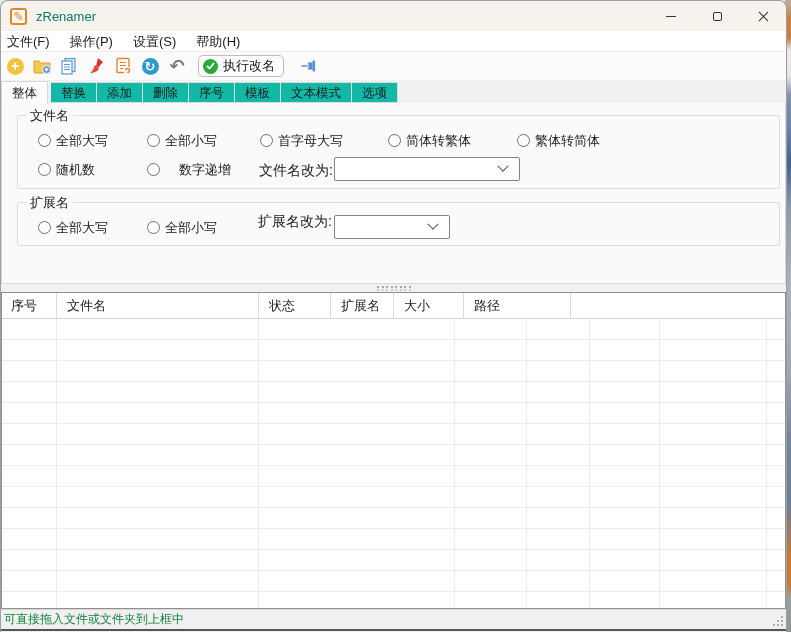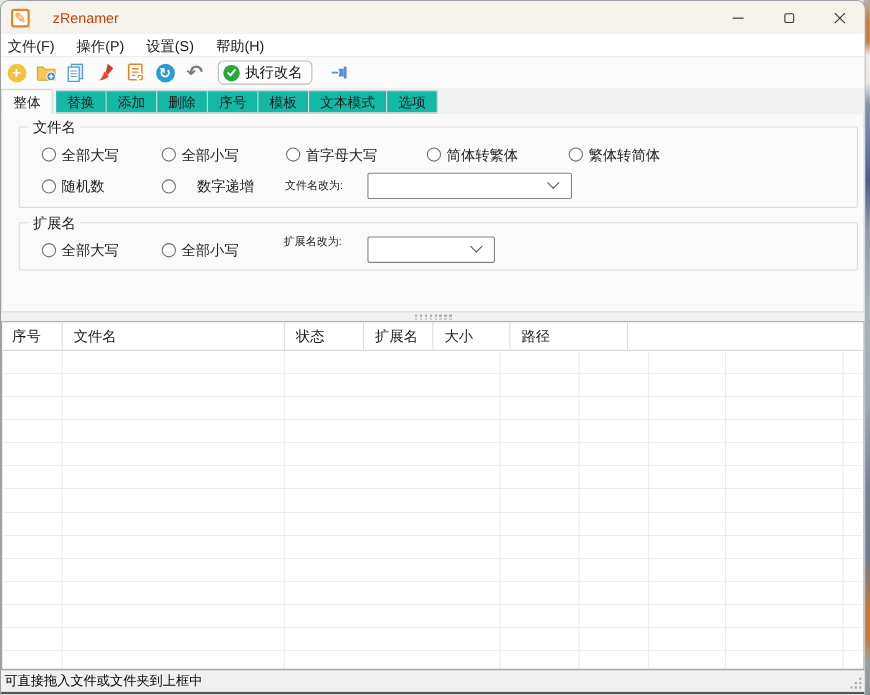--- a/index.html
+++ b/index.html
@@ -12,21 +12,21 @@
 
   .app { position:absolute; left:0; top:0; width:787px; height:632px;
     background:#f1f1f1; border:1px solid #9aa0a6; border-bottom:none;
     border-radius:8px 8px 0 0; overflow:hidden; }
 
   
   .titlebar { height:30px; background:#f6f2ec; display:flex; align-items:center; position:relative; border-radius:8px 8px 0 0; }
   .app-icon { width:17px; height:17px; margin-left:9px; position:relative; flex:0 0 auto; }
   .app-icon .frame { position:absolute; inset:0; border:2px solid #e8832a; border-radius:3px; background:#fff; }
   .app-icon .pencil { position:absolute; left:3px; top:2px; font-size:13px; color:#e8832a; font-weight:bold; transform:rotate(0deg); line-height:13px; }
-  .title-text { margin-left:21px; font-size:13px; color:#c2410c; }
+  .title-text { margin-left:9px; font-size:13px; color:#0f766e; }
   .win-controls { position:absolute; right:0; top:0; height:30px; display:flex; }
   .win-btn { width:46px; height:30px; display:flex; align-items:center; justify-content:center; }
   .glyph-min { width:10px; height:1px; background:#333; }
   .glyph-max { width:9px; height:9px; border:1px solid #333; border-radius:2px; }
   .glyph-close { position:relative; width:11px; height:11px; }
   .glyph-close::before,.glyph-close::after { content:""; position:absolute; left:-1px; top:5px; width:13px; height:1px; background:#333; }
   .glyph-close::before { transform:rotate(45deg); }
   .glyph-close::after { transform:rotate(-45deg); }
 
   
@@ -53,21 +53,21 @@
   .tab.selected { height:23px; line-height:22px; background:#fbfbfb; border:1px solid #d6d6d6; border-bottom:1px solid #fbfbfb; margin-right:3px; position:relative; top:1px; }
 
   
   .pane { position:relative; height:182px; background:#fafafa; border:1px solid #d9d9d9; margin-top:-1px; z-index:1; }
   .groupbox { position:absolute; left:15px; width:763px; border:1px solid #dcdcdc; border-radius:2px; }
   .gb-filename { top:12px; height:74px; }
   .gb-extension { top:99px; height:44px; }
   .gb-legend { position:absolute; top:-8px; left:8px; background:#fafafa; padding:0 4px; font-size:13px; line-height:15px; }
   .radio-item { position:absolute; display:flex; align-items:center; gap:5px; font-size:13px; height:15px; }
   .rb { width:13px; height:13px; border:1px solid #707070; border-radius:50%; background:#fff; flex:0 0 auto; }
-  .combo-label { position:absolute; font-size:10px; }
+  .combo-label { position:absolute; font-size:14px; }
   .combobox { position:absolute; height:24px; background:#fff; border:1px solid #848484; border-radius:2px; display:flex; align-items:center; }
   .combo-value { flex:1; font-size:13px; padding-left:6px; }
   .combo-chev { width:8px; height:8px; border-right:1.5px solid #555; border-bottom:1.5px solid #555; transform:rotate(45deg) translate(-2px,-2px); margin-right:12px; }
 
   
   .splitter { height:8px; background:#f1f1f1; position:relative; }
   .split-dots { position:absolute; left:50%; top:2px; transform:translateX(-50%); width:34px; height:2px;
     background:repeating-linear-gradient(to right,#ababab 0 2px,transparent 2px 4.5px); }
   .split-dots2 { position:absolute; left:50%; top:5px; transform:translateX(-50%); width:34px; height:2px; opacity:.5;
     background:repeating-linear-gradient(to right,#ababab 0 2px,transparent 2px 4.5px); }
@@ -77,21 +77,21 @@
   .thead { display:flex; height:26px; flex:0 0 auto; border-bottom:1px solid #d4d4d4; background:#fff; }
   .th { font-size:13px; font-weight:normal; display:flex; align-items:center; padding-left:10px; border-right:1px solid #dcdcdc; height:100%; white-space:nowrap; overflow:hidden; }
   .th:first-child { padding-left:9px; }
   .tbody { flex:1; display:flex; position:relative;
     background:repeating-linear-gradient(to bottom,transparent 0 20px,#ededed 20px 21px); }
   .bcol { border-right:1px solid #ececec; height:100%; }
   .w0{width:55px;} .w1{width:202px;} .w2{width:196px;} .w3{width:72px;} .w4{width:63px;} .w5{width:70px;} .w6{width:107px;} .wx{flex:1;border-right:none;}
 
   
   .statusbar { height:22px; background:#f0f0f0; border-top:1px solid #d9d9d9; display:flex; align-items:center; position:relative; border-bottom:2px solid #555; }
-  .status-text { font-size:12px; padding-left:3px; color:#000000; }
+  .status-text { font-size:12px; padding-left:3px; color:#15803d; }
   .grip { position:absolute; right:2px; bottom:2px; width:11px; height:11px; }
 </style>
 </head>
 <body>
 
 <div class="bg-sliver"></div>
 
 <div class="app">
 
   <div class="titlebar">

